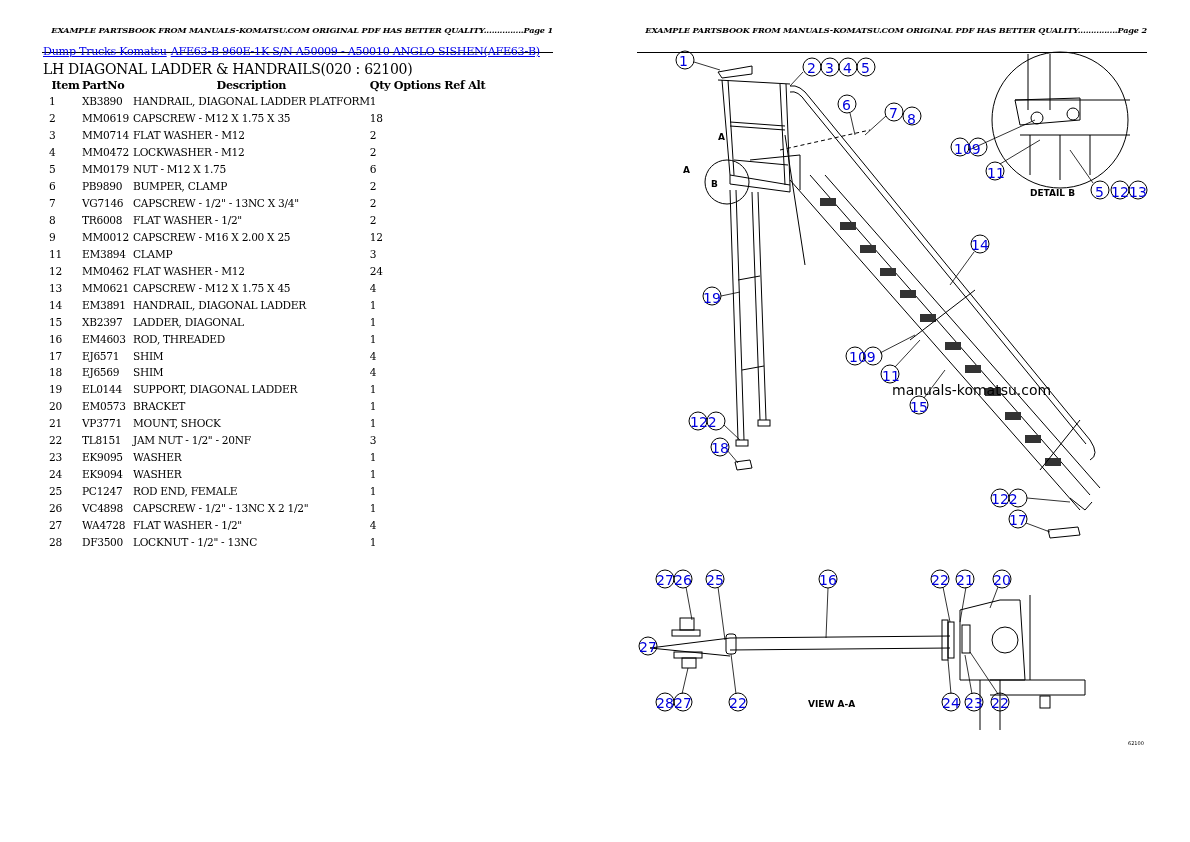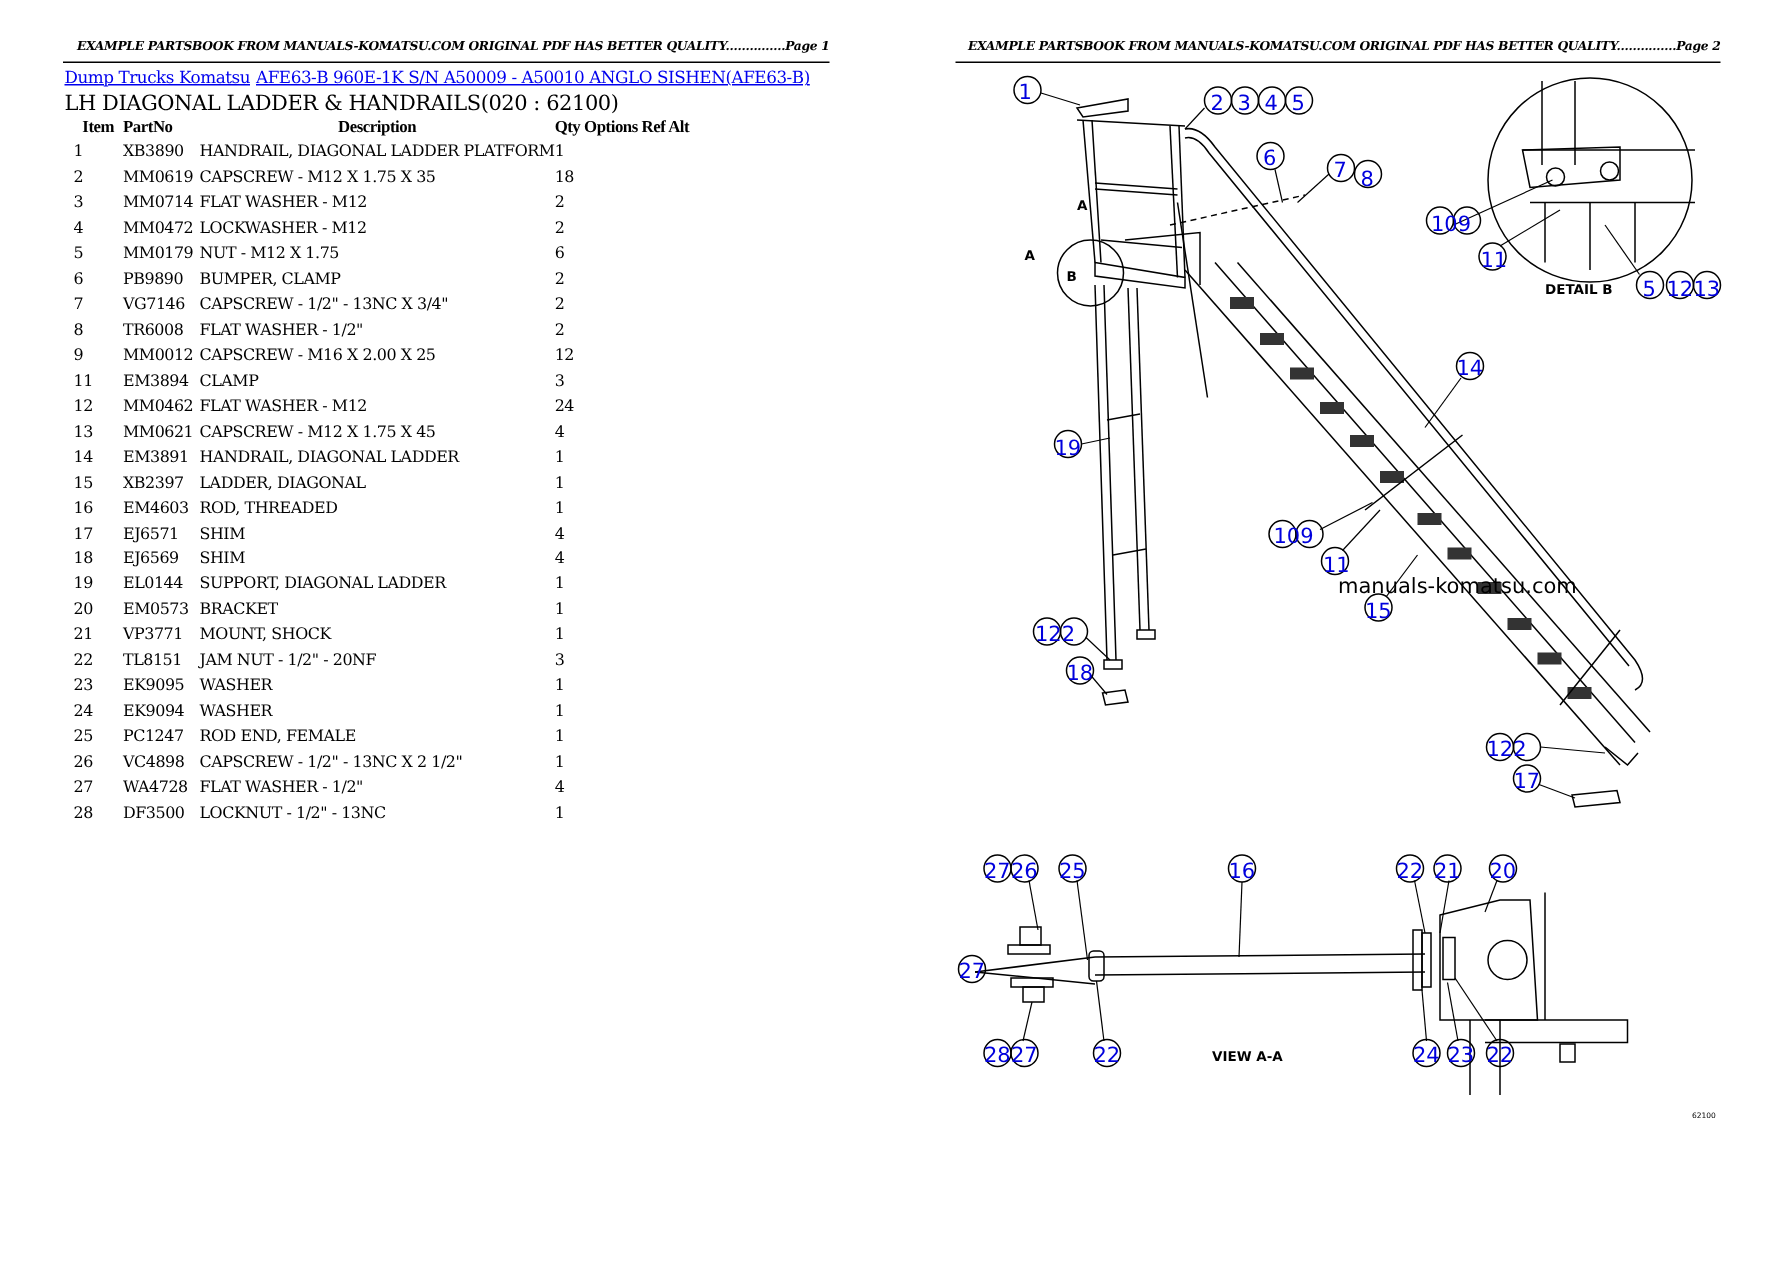--- a/index.html
+++ b/index.html
@@ -1,24 +1,24 @@
 <!DOCTYPE html>
 <html><head>
   <meta charset="utf-8">
   <style>
     html, body { margin:0; padding:0; background:#ffffff; }
     body { width:1190px; height:842px; position:relative; overflow:hidden; font-family:"DejaVu Serif", serif; color:#000; }
-    .page-header { position:absolute; top:25px; font-family:"DejaVu Serif", serif; font-style:italic; font-weight:bold; font-size:8.2px; letter-spacing:-0.2px; text-align:right; border-bottom:1px solid #000; padding-bottom:6px; white-space:nowrap; }
+    .page-header { position:absolute; top:25px; font-family:"DejaVu Serif", serif; font-style:italic; font-weight:bold; font-size:8.2px; letter-spacing:-0.2px; text-align:right; border-bottom:1px solid #000; padding-bottom:17px; white-space:nowrap; }
     #hdr1 { left:42px; width:511px; }
     #hdr2 { left:637px; width:510px; }
     .crumbs { position:absolute; left:43px; top:45px; font-size:11.2px; white-space:nowrap; letter-spacing:-0.3px; }
     .crumbs a { color:#0000ee; text-decoration:underline; margin-right:4px; }
     .subtitle { position:absolute; left:43px; top:61px; font-size:14px; white-space:nowrap; letter-spacing:-0.3px; }
     table.parts { position:absolute; left:43px; top:76px; border-collapse:collapse; font-size:10.6px; letter-spacing:-0.3px; }
-    table.parts th { font-weight:bold; font-size:11.2px; text-align:center; padding:0; height:17px; white-space:nowrap;font-family:Liberation Serif, serif; }
+    table.parts th { font-weight:bold; font-size:11.2px; text-align:center; padding:0; height:17px; white-space:nowrap; }
     table.parts td { padding:0; height:16.95px; white-space:nowrap; vertical-align:middle; }
     .c-item { width:33px; padding-left:6px !important; }
     .c-part { width:51px;margin-left:48px; }
     .c-desc { width:236px;margin-left:16px; }
     .c-qty { width:22px; }
     .drawing { position:absolute; left:630px; top:40px; width:560px; height:720px; }
     .drawing svg { width:560px; height:720px; }
     .callout { font-family:"DejaVu Sans", sans-serif; fill:#0000dd; font-size:14px; }
     .wm { font-family:"DejaVu Sans", sans-serif; font-size:14px; fill:#000; }
     .lbl { font-family:"DejaVu Sans", sans-serif; font-weight:bold; font-size:9px; fill:#000; }

